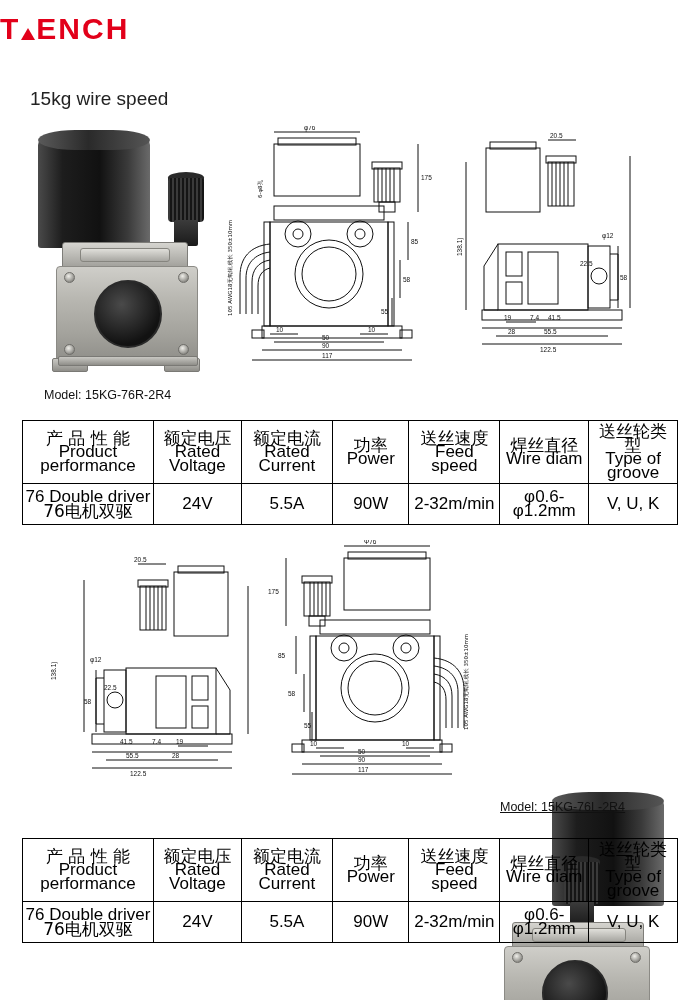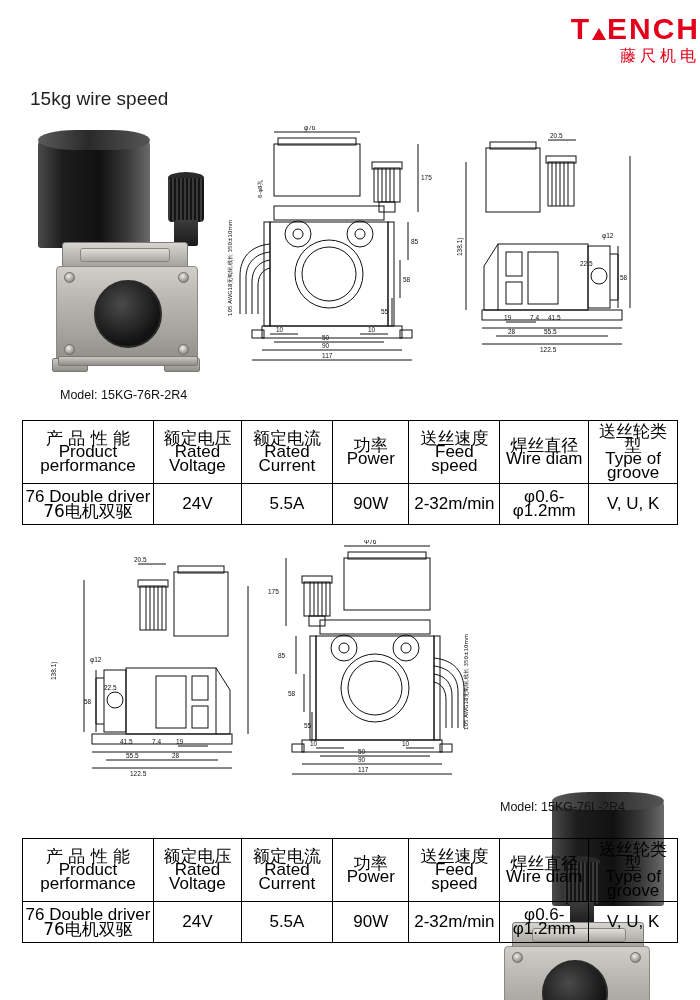--- a/index.html
+++ b/index.html
@@ -15,21 +15,21 @@
     position: relative;
     overflow: hidden;
   }
 
   
   .logo-block {
     position: absolute;
     top: 14px;
     left: 0;
     width: 700px;
-    text-align: right;
+    text-align: left;
   }
   .logo-word {
     font-family: "Liberation Sans", sans-serif;
     font-weight: bold;
     font-size: 30px;
     letter-spacing: 2px;
     color: #E2001A;
     line-height: 30px;
     display: inline-block;
     position: relative;
@@ -166,21 +166,20 @@
   .cn { font-family: "DejaVu Sans", sans-serif; }
   .two-line span { display: block; }
 </style>
 </head>
 <body>
 
 <div class="logo-block">
   <div class="logo-word">
     <span>T</span><span class="tri"></span><span>ENCH</span>
   </div>
-  <div class="logo-cn cn">藤尺机电</div>
 </div>
 
 <div class="page-title">15kg wire speed</div>
 
 <div class="fig photo" style="left:28px; top:120px; width:200px; height:255px;">
   <div class="motor" style="left:10px; top:18px; width:112px; height:110px;"></div>
   <div class="motor-top" style="left:10px; top:10px; width:112px; height:20px;"></div>
   <div class="knob-cap" style="left:140px; top:52px; width:36px; height:14px;"></div>
   <div class="knob" style="left:140px; top:58px; width:36px; height:44px;"></div>
   <div class="conn" style="left:146px; top:100px; width:24px; height:26px;"></div>
@@ -189,21 +188,21 @@
   <div class="body" style="left:28px; top:146px; width:140px; height:96px;"></div>
   <div class="roller" style="left:66px; top:160px; width:64px; height:64px;"></div>
   <div class="screw" style="left:36px; top:152px; width:9px; height:9px;"></div>
   <div class="screw" style="left:150px; top:152px; width:9px; height:9px;"></div>
   <div class="screw" style="left:36px; top:224px; width:9px; height:9px;"></div>
   <div class="screw" style="left:150px; top:224px; width:9px; height:9px;"></div>
   <div class="foot" style="left:24px; top:238px; width:34px; height:12px;"></div>
   <div class="foot" style="left:136px; top:238px; width:34px; height:12px;"></div>
   <div class="foot" style="left:30px; top:236px; width:138px; height:8px;"></div>
 </div>
-<div class="caption" style="left:60px; top:388px;">Model: 15KG-76R-2R4</div>
+<div class="caption" style="left:44px; top:388px;">Model: 15KG-76R-2R4</div>
 
 <div class="dwg" style="left:222px; top:126px;">
 <svg width="230" height="260" viewBox="0 0 230 260">
   <g fill="none" stroke="#111" stroke-width="1">
 
     <rect x="52" y="18" width="86" height="52"></rect>
     <rect x="56" y="12" width="78" height="7"></rect>
 
     <rect x="152" y="42" width="26" height="34"></rect>
     <line x1="156" y1="42" x2="156" y2="76"></line>
@@ -479,21 +478,21 @@
   <div class="knob" style="left:86px; top:72px; width:36px; height:42px;"></div>
   <div class="conn" style="left:92px; top:112px; width:24px; height:24px;"></div>
   <div class="plate" style="left:34px; top:132px; width:130px; height:26px;"></div>
   <div class="arm" style="left:54px; top:138px; width:92px; height:12px;"></div>
   <div class="body" style="left:26px; top:156px; width:144px; height:92px;"></div>
   <div class="roller" style="left:64px; top:170px; width:62px; height:62px;"></div>
   <div class="screw" style="left:34px; top:162px; width:9px; height:9px;"></div>
   <div class="screw" style="left:152px; top:162px; width:9px; height:9px;"></div>
 
 </div>
-<div class="caption" style="left:500px; top:800px;">Model: 15KG-76L-2R4</div>
+<div class="caption" style="left:500px; top:800px;text-decoration:underline;">Model: 15KG-76L-2R4</div>
 
 <table class="spec" style="left:22px; top:838px; width:656px;">
   <tbody>
       <tr class="head">
     <td class="two-line" style="width:132px;">
       <span class="cn">产 品 性 能</span>
       <span>Product performance</span>
     </td>
     <td class="two-line" style="width:88px;">
       <span class="cn">额定电压</span>

